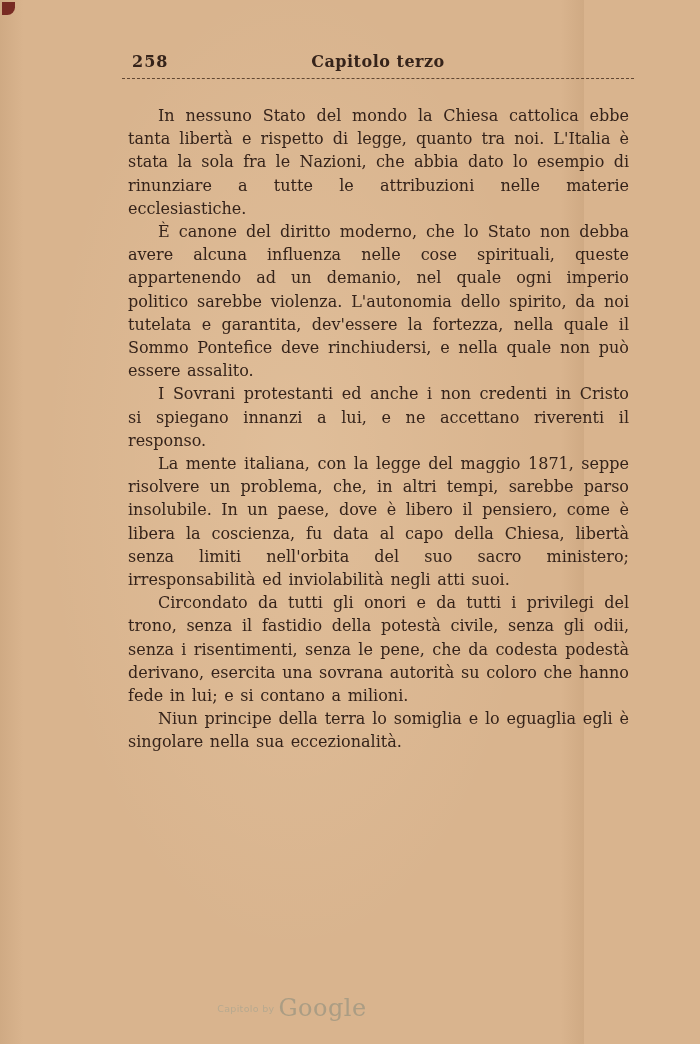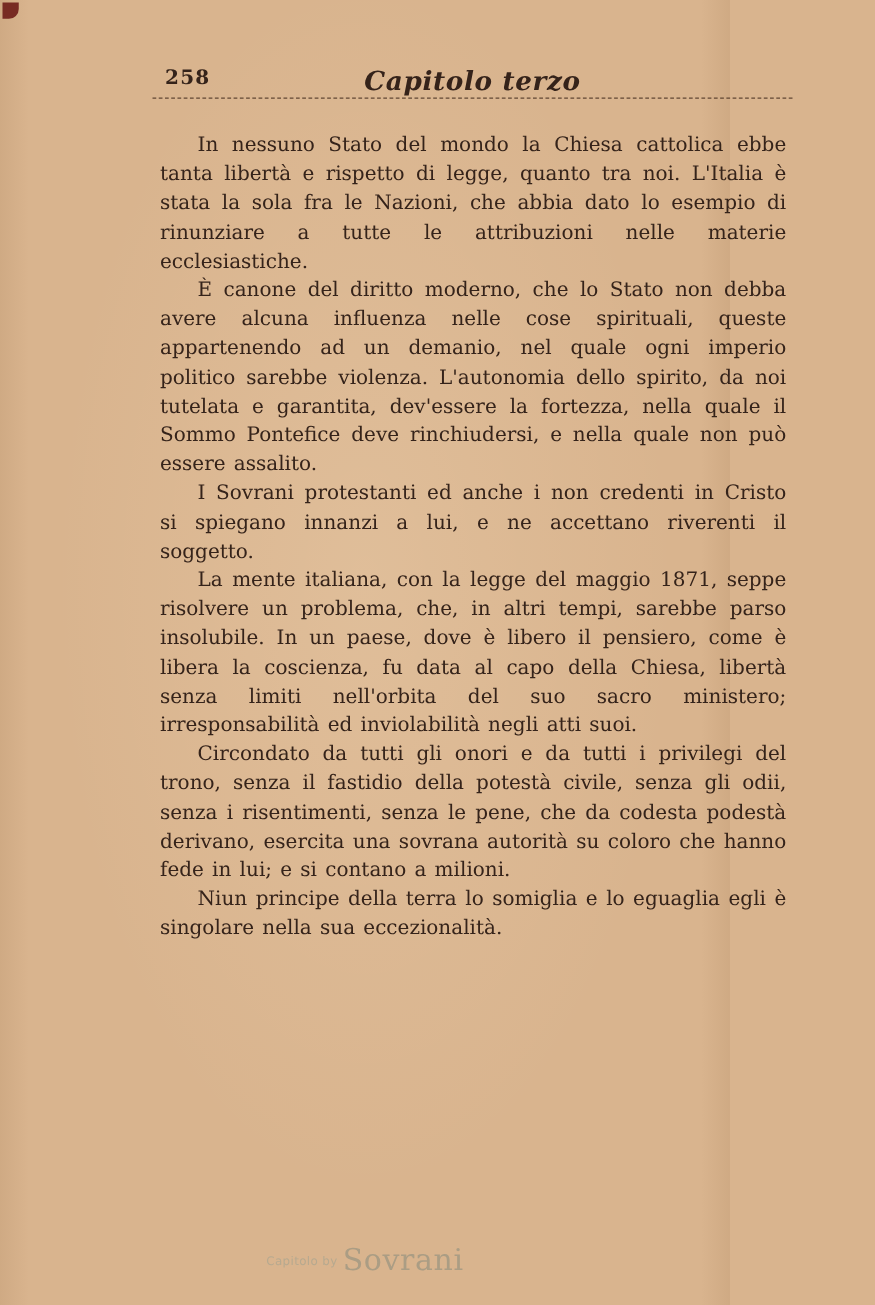--- a/index.html
+++ b/index.html
@@ -44,23 +44,22 @@
     position: absolute;
     left: 4px;
     top: 0;
     font-size: 16px;
     font-weight: bold;
     letter-spacing: 1px;
   }
   .chapter-title {
     display: block;
     text-align: center;
-    font-size: 21px;
+    font-size: 16px;
     font-weight: bold;
-    font-style: italic;
     letter-spacing: 0.5px;
   }
   .header-rule {
     position: absolute;
     top: 78px;
     left: 122px;
     width: 512px;
     border-top: 1.5px dashed #4d3524;
     opacity: 0.85;
   }
@@ -112,23 +111,23 @@
   <header class="page-header">
     <span class="page-number">258</span>
     <span class="chapter-title">Capitolo terzo</span>
   </header>
 
   <div class="header-rule"></div>
 
   <main class="page-text">
     <p>In nessuno Stato del mondo la Chiesa cattolica ebbe tanta libertà e rispetto di legge, quanto tra noi. L'Italia è stata la sola fra le Nazioni, che abbia dato lo esempio di rinunziare a tutte le attribuzioni nelle materie ecclesiastiche.</p>
     <p>È canone del diritto moderno, che lo Stato non debba avere alcuna influenza nelle cose spirituali, queste appartenendo ad un demanio, nel quale ogni imperio politico sarebbe violenza. L'autonomia dello spirito, da noi tutelata e garantita, dev'essere la fortezza, nella quale il Sommo Pontefice deve rinchiudersi, e nella quale non può essere assalito.</p>
-    <p>I Sovrani protestanti ed anche i non credenti in Cristo si spiegano innanzi a lui, e ne accettano riverenti il soggetto.</p>
+    <p>I Sovrani protestanti ed anche i non credenti in Cristo si spiegano innanzi a lui, e ne accettano riverenti il responso.</p>
     <p>La mente italiana, con la legge del maggio 1871, seppe risolvere un problema, che, in altri tempi, sarebbe parso insolubile. In un paese, dove è libero il pensiero, come è libera la coscienza, fu data al capo della Chiesa, libertà senza limiti nell'orbita del suo sacro ministero; irresponsabilità ed inviolabilità negli atti suoi.</p>
     <p>Circondato da tutti gli onori e da tutti i privilegi del trono, senza il fastidio della potestà civile, senza gli odii, senza i risentimenti, senza le pene, che da codesta podestà derivano, esercita una sovrana autorità su coloro che hanno fede in lui; e si contano a milioni.</p>
     <p>Niun principe della terra lo somiglia e lo eguaglia egli è singolare nella sua eccezionalità.</p>
   </main>
 
   <div class="watermark">
-    <span class="wm-prefix">Capitolo by</span><span class="wm-brand">Sovrani</span>
+    <span class="wm-prefix">Capitolo by</span><span class="wm-brand">Google</span>
   </div>
 
 </div>
 
 </body></html>

